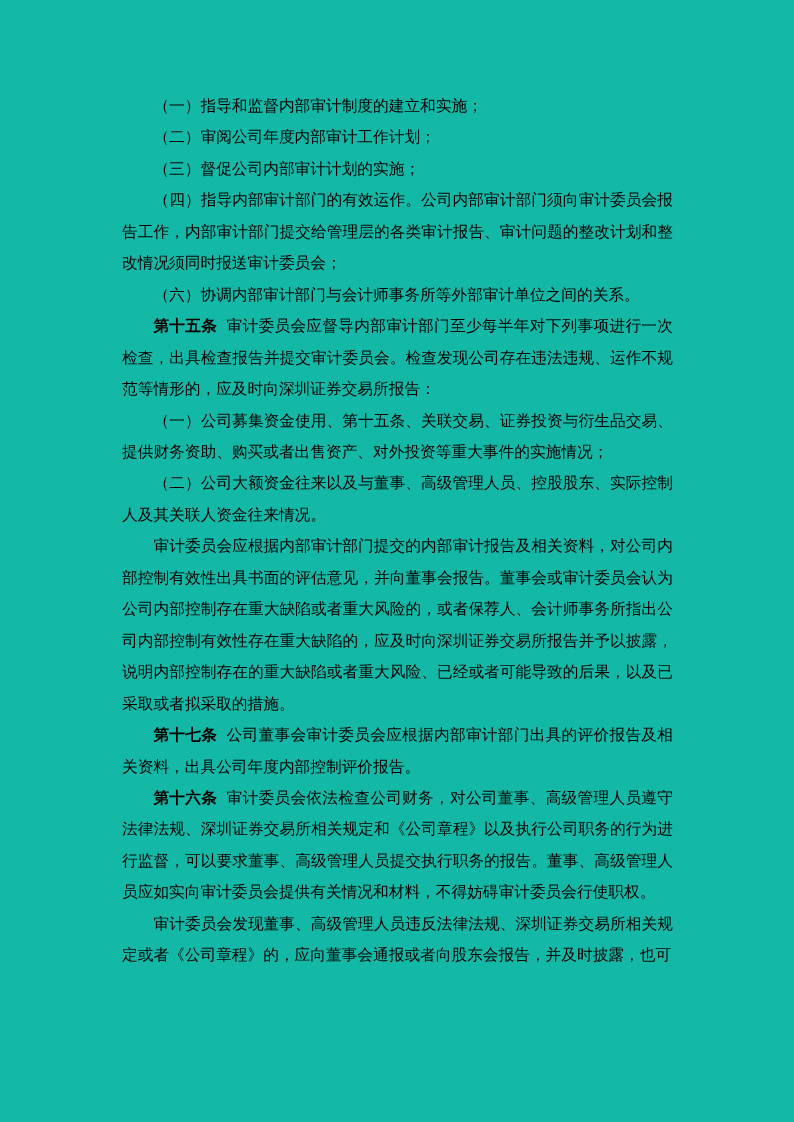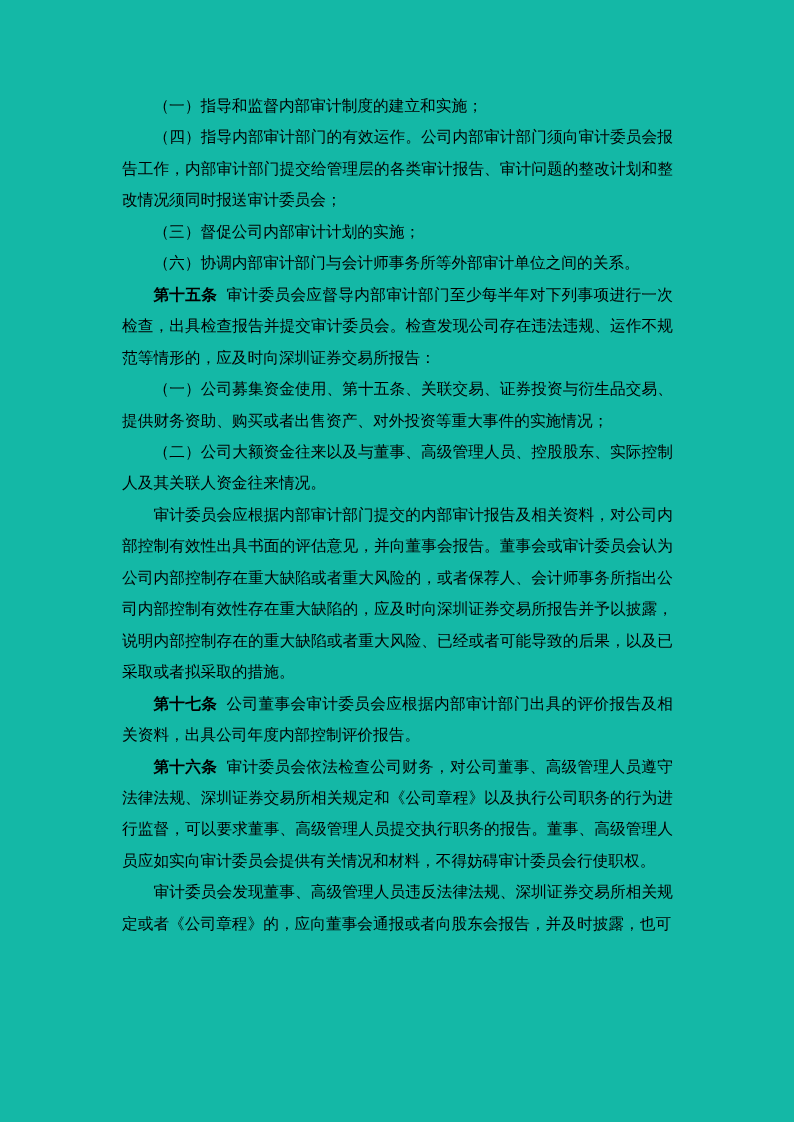--- a/index.html
+++ b/index.html
@@ -33,22 +33,23 @@
     font-weight: bold;
     margin-right: 0.6em;
   }
 </style>
 </head>
 <body>
 
 <div class="page">
   <div class="content">
       <p><span>（一）指导和监督内部审计制度的建立和实施；</span></p>
+      <p><span>（二）审阅公司年度内部审计工作计划；</span></p>
+      <p><span>（三）督促公司内部审计计划的实施；</span></p>
       <p><span>（四）指导内部审计部门的有效运作。公司内部审计部门须向审计委员会报告工作，内部审计部门提交给管理层的各类审计报告、审计问题的整改计划和整改情况须同时报送审计委员会；</span></p>
-      <p><span>（三）督促公司内部审计计划的实施；</span></p>
       <p><span>（六）协调内部审计部门与会计师事务所等外部审计单位之间的关系。</span></p>
       <p><span class="kw">第十五条</span><span>审计委员会应督导内部审计部门至少每半年对下列事项进行一次检查，出具检查报告并提交审计委员会。检查发现公司存在违法违规、运作不规范等情形的，应及时向深圳证券交易所报告：</span></p>
       <p><span>（一）公司募集资金使用、第十五条、关联交易、证券投资与衍生品交易、提供财务资助、购买或者出售资产、对外投资等重大事件的实施情况；</span></p>
       <p><span>（二）公司大额资金往来以及与董事、高级管理人员、控股股东、实际控制人及其关联人资金往来情况。</span></p>
       <p><span>审计委员会应根据内部审计部门提交的内部审计报告及相关资料，对公司内部控制有效性出具书面的评估意见，并向董事会报告。董事会或审计委员会认为公司内部控制存在重大缺陷或者重大风险的，或者保荐人、会计师事务所指出公司内部控制有效性存在重大缺陷的，应及时向深圳证券交易所报告并予以披露，说明内部控制存在的重大缺陷或者重大风险、已经或者可能导致的后果，以及已采取或者拟采取的措施。</span></p>
       <p><span class="kw">第十七条</span><span>公司董事会审计委员会应根据内部审计部门出具的评价报告及相关资料，出具公司年度内部控制评价报告。</span></p>
       <p><span class="kw">第十六条</span><span>审计委员会依法检查公司财务，对公司董事、高级管理人员遵守法律法规、深圳证券交易所相关规定和《公司章程》以及执行公司职务的行为进行监督，可以要求董事、高级管理人员提交执行职务的报告。董事、高级管理人员应如实向审计委员会提供有关情况和材料，不得妨碍审计委员会行使职权。</span></p>
       <p><span>审计委员会发现董事、高级管理人员违反法律法规、深圳证券交易所相关规定或者《公司章程》的，应向董事会通报或者向股东会报告，并及时披露，也可</span></p>
     </div>
 </div>

